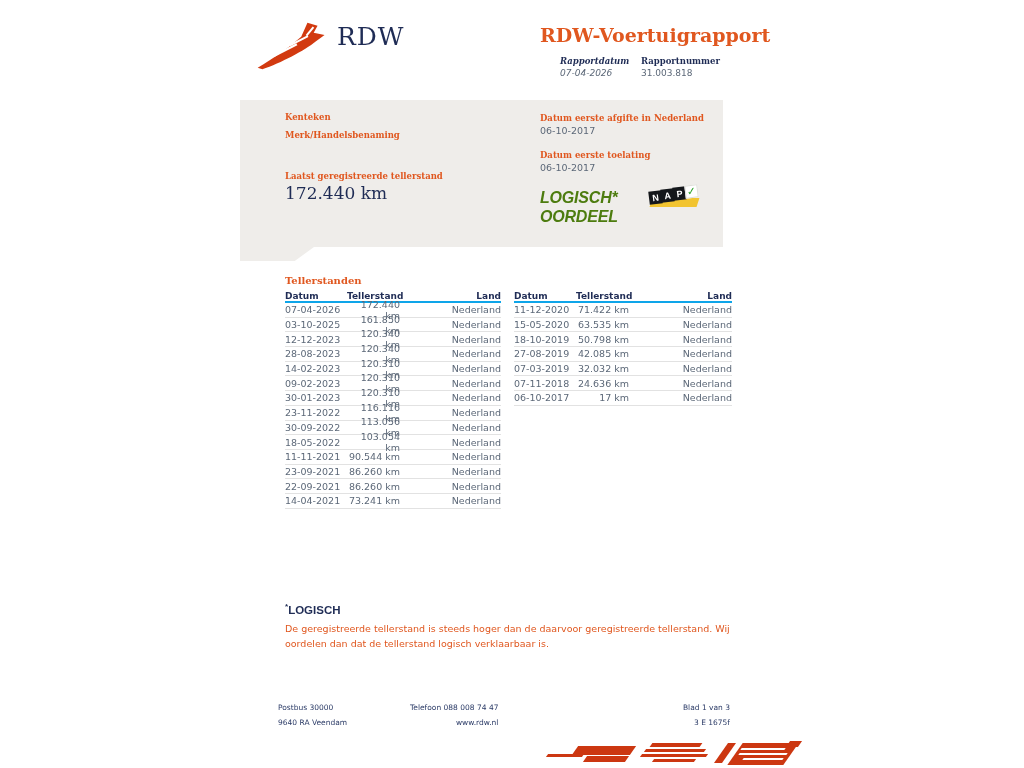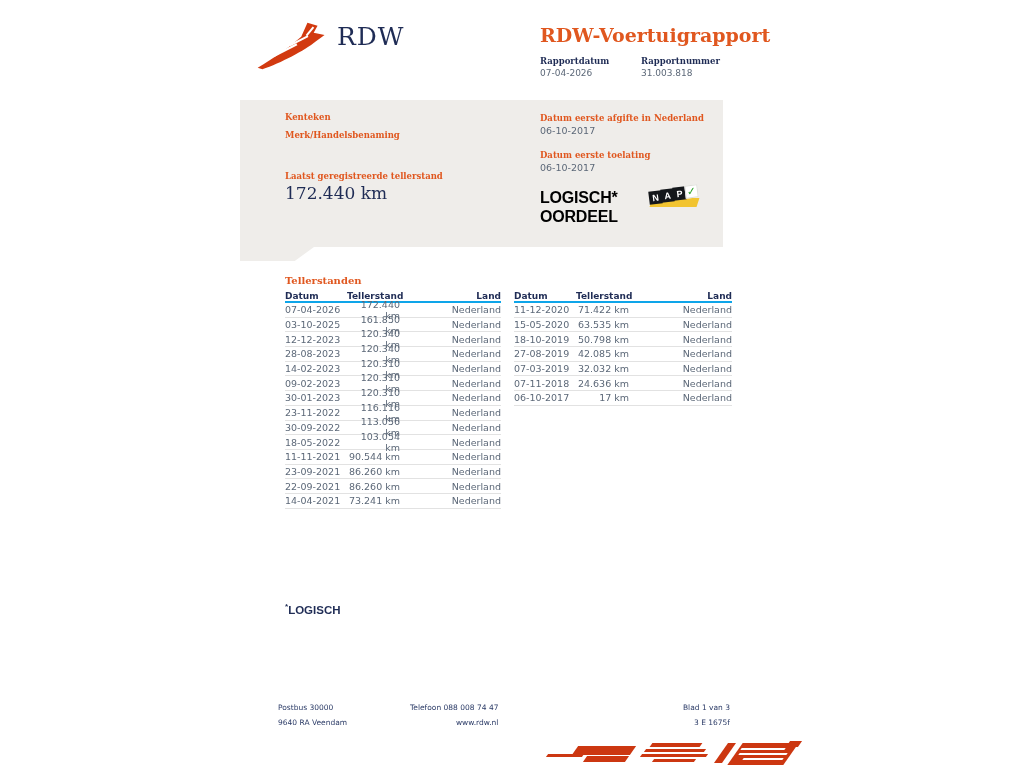--- a/index.html
+++ b/index.html
@@ -22,21 +22,21 @@
   .doc-title {
     left:540px; top:24px;
     font-family:"DejaVu Serif", serif; font-weight:bold;
     font-size:19px; color:#E0571F;
   }
   .meta-label {
     font-family:"DejaVu Serif", serif; font-weight:bold;
     font-size:8.5px; color:#1F2C55; line-height:11px;
   }
   .meta-value { font-size:9px; color:#5C6878; line-height:13px; }
-  .meta-a { left:540px; top:56px; }
+  .meta-a { left:560px; top:56px;font-style:italic; }
   .meta-b { left:641px; top:56px; }
 
   
   .info-box { left:240px; top:100px; width:483px; height:147px; background:#EFEDEA; }
   .info-box::after {
     content:""; position:absolute; left:0; top:147px; width:74px; height:14px;
     background:#EFEDEA;
     clip-path: polygon(0 0, 100% 0, 74% 100%, 0 100%);
   }
   .orange-label {
@@ -47,21 +47,21 @@
     font-family:"DejaVu Serif", serif;
     font-size:17px; color:#1F2C55; line-height:20px;
   }
   .small-value { font-size:9.5px; color:#5C6878; line-height:12px; }
   .col-left  { position:absolute; left:45px;  top:12px; }
   .col-right { position:absolute; left:300px; top:13px; }
   .mt2 { margin-top:2px; } .mt8 { margin-top:8px; } .mt13 { margin-top:13px; }
   .mt14 { margin-top:14px; } .mt31 { margin-top:31px; }
   .oordeel {
     font-family:"Liberation Sans", sans-serif; font-weight:bold;
-    font-size:16px; color:#000000; line-height:19px; letter-spacing:-0.2px;
+    font-size:16px; color:#4d7c0f; line-height:19px; letter-spacing:-0.2px;font-style:italic;
   }
 
   
   .nap { position:absolute; left:408px; top:84px; width:56px; height:26px; }
   .nap-bar { position:absolute; left:3px; top:14px; width:47px; height:9px;
              background:#F2C430; transform:skewX(-18deg); }
   .nap-tile {
     position:absolute; width:13px; height:13px; background:#14171B;
     color:#fff; font-family:"Liberation Sans", sans-serif; font-weight:bold;
     font-size:9px; display:flex; align-items:center; justify-content:center;
@@ -291,20 +291,21 @@
       <div class="trow">
         <span class="tc c0">06-10-2017</span>
         <span class="tc c1">17 km</span>
         <span class="tc c2">Nederland</span>
       </div>
     </div>
 </div>
 
 <div class="abs footnote">
   <div class="footnote-title"><sup>*</sup><span>LOGISCH</span></div>
+  <div class="footnote-text">De geregistreerde tellerstand is steeds hoger dan de daarvoor geregistreerde tellerstand. Wij oordelen dan dat de tellerstand logisch verklaarbaar is.</div>
 </div>
 
 <div class="abs footer-col fc1">
   <div>Postbus 30000</div>
   <div>9640 RA Veendam</div>
 </div>
 <div class="abs footer-col fc2">
   <div>Telefoon 088 008 74 47</div>
   <div>www.rdw.nl</div>
 </div>

